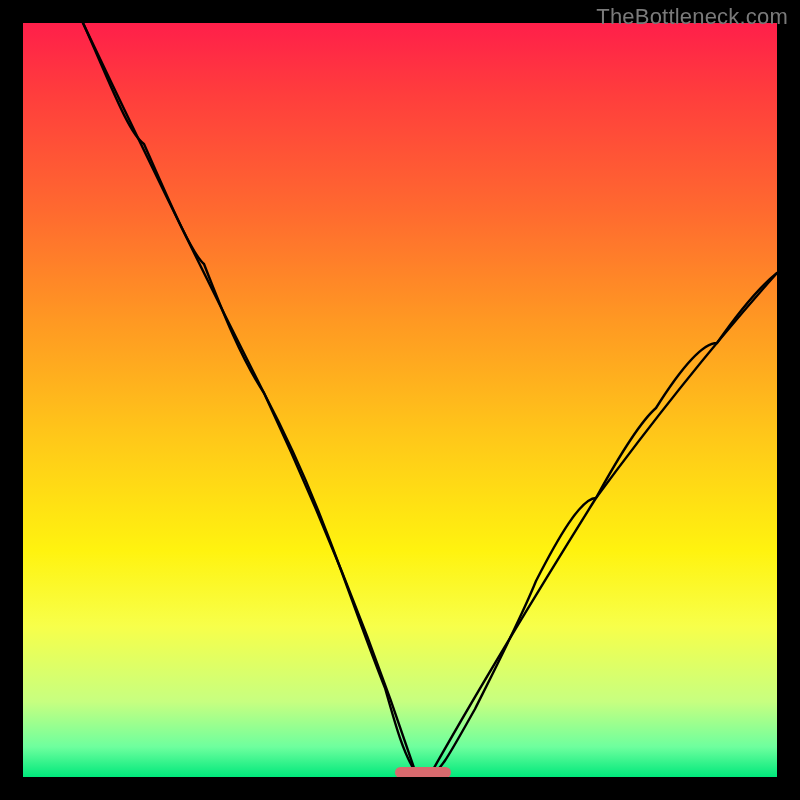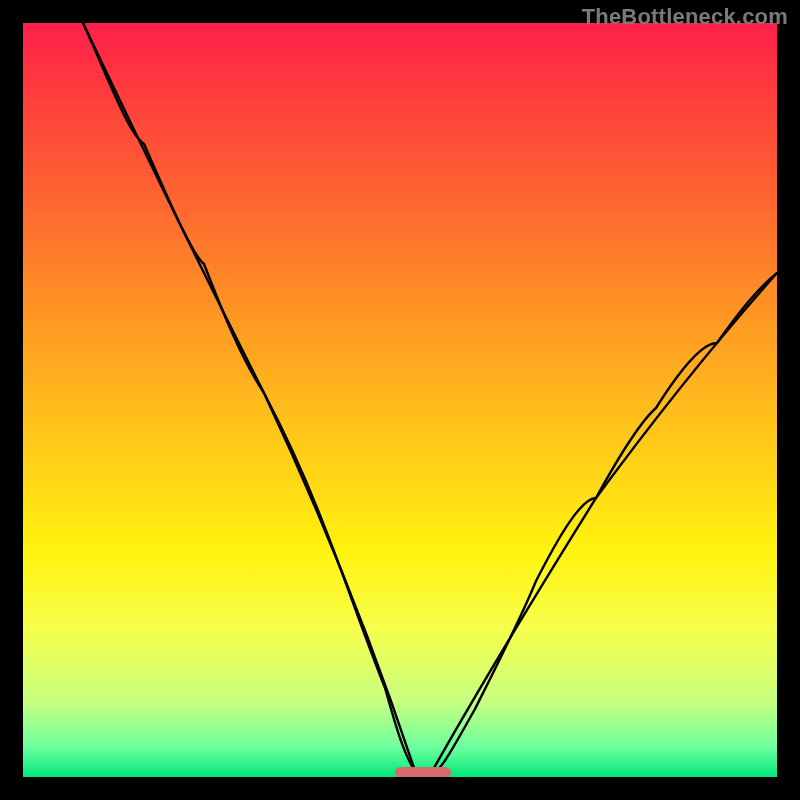--- a/index.html
+++ b/index.html
@@ -17,21 +17,21 @@
     height: 800px;
     background: #000;
   }
   .watermark {
     position: absolute;
     top: 4px;
     right: 12px;
     color: #7a7a7a;
     font-size: 22px;
     letter-spacing: 0.2px;
-    font-weight: 700;
+    font-weight: 400;
   }
   .plot-area {
     position: absolute;
     left: 23px;            
     top: 23px;
     width: 754px;          
     height: 754px;
     background: linear-gradient(
       to bottom,
       #ff1f4a 0%,

